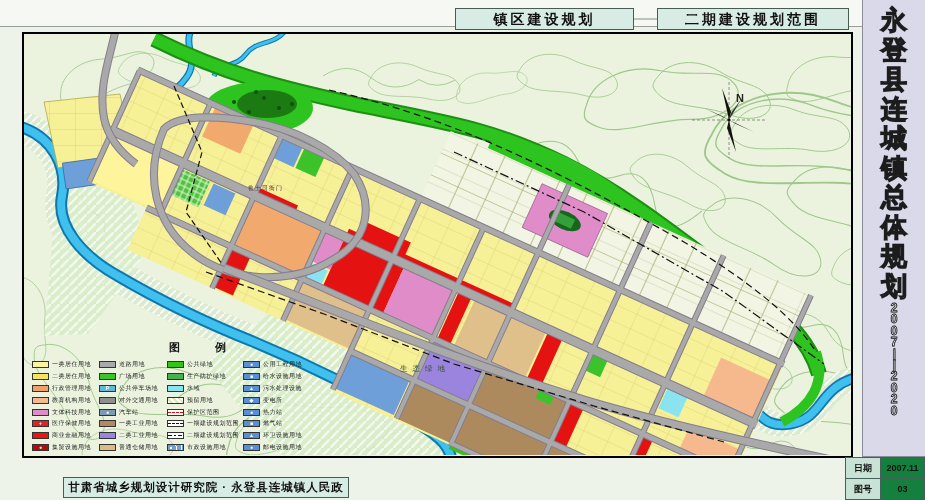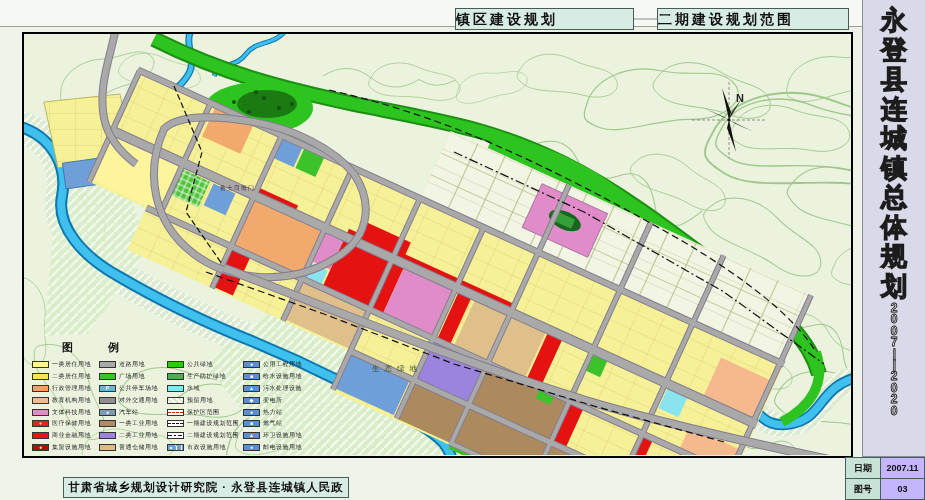--- a/index.html
+++ b/index.html
@@ -1,34 +1,34 @@
 <!DOCTYPE html>
 <html><head>
 <meta charset="utf-8">
 <style>
   html,body{margin:0;padding:0;}
   body{font-family:"Liberation Sans",sans-serif;}
   .page{position:relative;width:925px;height:500px;background:#eef3ea;overflow:hidden;}
 
   
   .header-band{position:absolute;left:0;top:0;width:862px;height:26px;background:#f5f8f3;border-bottom:1px solid #9aa096;}
-  .title-box{position:absolute;top:8px;height:20px;line-height:20px;
+  .title-box{position:absolute;top:8px;height:20px;line-height:20px;text-align:center;
     background:#d8ece6;border:1px solid #4a5a55;font-weight:bold;font-size:14px;letter-spacing:3px;color:#111;}
   .tb1{left:455px;width:177px;}
   .tb2{left:657px;width:190px;}
   .tb-conn{position:absolute;left:632px;top:18px;width:25px;height:2px;background:#b9c4bc;}
 
   
   .map-wrap{position:absolute;left:22px;top:32px;width:831px;height:426px;border:2px solid #000;
     box-sizing:border-box;background:#ebf3de;overflow:hidden;}
   .map-wrap svg.basemap{position:absolute;left:0;top:0;}
 
   
   .legend{position:absolute;left:8px;top:306px;width:300px;}
-  .legend-title{font-size:11px;font-weight:bold;letter-spacing:16px;color:#111;text-align:left;width:180px;margin-left:30px;}
+  .legend-title{font-size:11px;font-weight:bold;letter-spacing:16px;color:#111;text-align:right;width:180px;margin-left:30px;}
   .legend-cols{display:flex;margin-top:4px;}
   .lcol{display:flex;flex-direction:column;}
   .lcol1{width:67px;}.lcol2{width:68px;}.lcol3{width:76px;}.lcol4{width:86px;}
   .litem{display:flex;align-items:center;height:11.8px;}
   .sw{width:17px;height:7px;border:0.5px solid #333;box-sizing:border-box;flex:none;
       display:flex;align-items:center;justify-content:center;overflow:hidden;}
   .sw .ic{font-size:5px;line-height:5px;color:#fff;font-weight:bold;}
   .sw.dashRed{background:#fff;}.sw.dashRed i{display:block;width:100%;border-top:1.5px dashed #e01010;}
   .sw.dashBlk{background:#fff;}.sw.dashBlk i{display:block;width:100%;border-top:1.5px dashed #111;}
   .sw.dashDot{background:#fff;}.sw.dashDot i{display:block;width:100%;height:1.5px;
@@ -46,40 +46,40 @@
   .compass{position:absolute;left:660px;top:48px;width:92px;height:86px;}
   .compass-n{position:absolute;left:712px;top:58px;font-size:11px;font-weight:bold;color:#222;}
   .scale{position:absolute;left:640px;top:108px;width:110px;}
   .scale-ratio{font-family:"Liberation Serif",serif;font-size:14px;color:#333;letter-spacing:1px;}
   .scale-bar{margin-top:5px;width:88px;height:3px;border:0.5px solid #333;display:flex;}
   .scale-bar b{flex:1;}
   .scale-bar b:nth-child(odd){background:#222;}
   .scale-bar b:nth-child(even){background:#f6f6f0;}
   .scale-ticks{width:94px;display:flex;justify-content:space-between;font-size:5.5px;color:#333;margin-top:1px;}
 
-  .map-lbl{position:absolute;color:#2f4a2f;white-space:nowrap;}
+  .map-lbl{position:absolute;color:#2f4a2f;white-space:nowrap;margin-left:28px;}
   .lbl-eco{left:348px;top:330px;font-size:7.5px;letter-spacing:5px;color:#33502f;}
   .lbl-landmark{left:196px;top:150px;font-size:6px;letter-spacing:1px;color:#4a2a40;}
 
   
   .sidebar{position:absolute;left:862px;top:0;width:63px;height:457px;background:#d9d9e9;
     border-left:1px solid #8b8b9c;border-bottom:1px solid #8b8b9c;box-sizing:border-box;}
   .sb-title{margin-top:6px;}
   .sb-title span{display:block;text-align:center;font-size:26px;line-height:29.5px;font-weight:bold;
      color:#f4f4f8;-webkit-text-stroke:1.2px #1c1c1c;text-shadow:0 0 1px #222;}
   .sb-period{margin-top:2px;}
   .sb-period span{display:block;text-align:center;font-size:12px;line-height:11.4px;font-weight:bold;
      color:#f4f4f8;-webkit-text-stroke:.8px #1c1c1c;text-shadow:0 0 1px #222;}
   .sb-period span.rot{transform:rotate(90deg);}
 
   
   .infotable{position:absolute;left:845px;top:457px;width:80px;height:43px;border-collapse:collapse;}
   .infotable td{border:1px solid #44605a;font-size:9px;font-weight:bold;text-align:center;color:#111;}
   .infotable td.k{background:#c9e2d6;width:32px;}
-  .infotable td.v{background:#c4b5fd;}
+  .infotable td.v{background:#15803d;}
 
   
   .footer-credit{position:absolute;left:63px;top:477px;width:284px;height:19px;line-height:19px;
     text-align:center;background:#d8ece6;border:1px solid #4a5a55;font-weight:bold;font-size:11.5px;
     letter-spacing:1px;color:#111;}
 </style>
 </head>
 <body>
 
 <div class="page">

